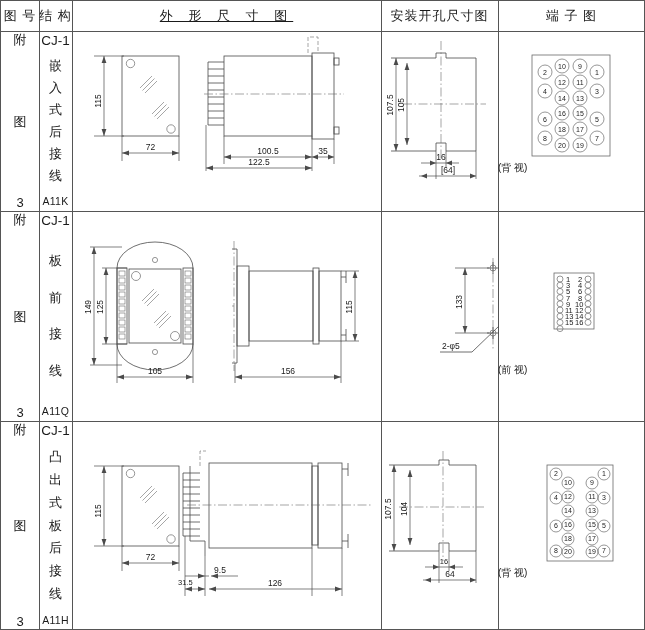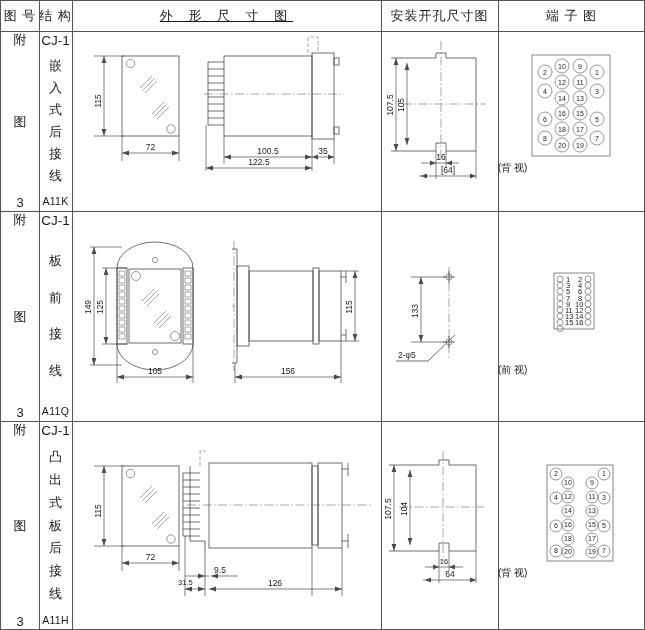--- a/index.html
+++ b/index.html
@@ -360,21 +360,21 @@
 
       <line class="dim" x1="163" y1="152" x2="163" y2="172"></line>
       <line class="dim" x1="269" y1="130" x2="269" y2="172"></line>
       <line class="dim" x1="163" y1="166" x2="269" y2="166"></line>
       <polygon fill="#4a4a4a" points="163,166 170,163.6 170,168.4"></polygon>
       <polygon fill="#4a4a4a" points="269,166 262,163.6 262,168.4"></polygon>
       <text class="dtxt" x="216" y="163" text-anchor="middle">156</text>
     </svg>
   </div>
 
-  <div class="draw" style="left:380px;top:218px;width:117px;height:210px;">
+  <div class="draw" style="left:380px;top:209px;width:117px;height:210px;padding-left:44px;">
     <svg width="117" height="210" viewBox="0 0 117 210">
       <line class="cl" x1="68" y1="48" x2="68" y2="140"></line>
       <circle class="cir" cx="68" cy="58" r="3"></circle>
       <line class="ln" x1="62" y1="58" x2="74" y2="58"></line>
       <line class="ln" x1="68" y1="52" x2="68" y2="64"></line>
       <circle class="cir" cx="68" cy="123" r="3"></circle>
       <line class="ln" x1="62" y1="123" x2="74" y2="123"></line>
       <line class="ln" x1="68" y1="117" x2="68" y2="129"></line>
 
       <line class="dim" x1="30" y1="58" x2="64" y2="58"></line>

